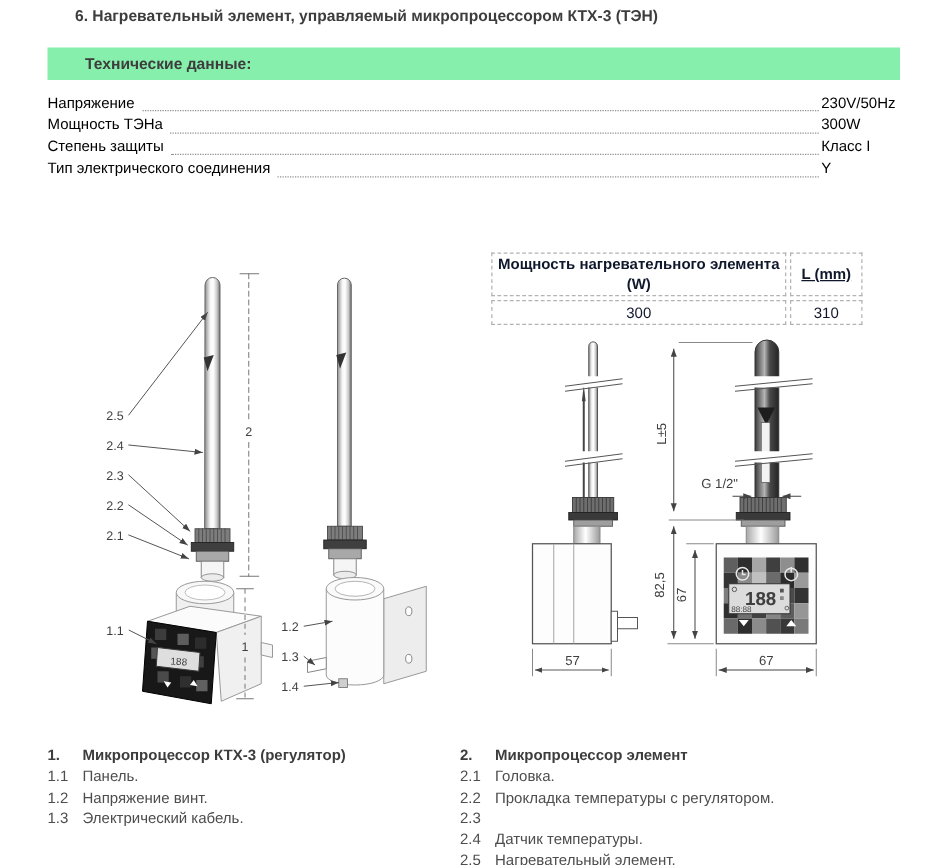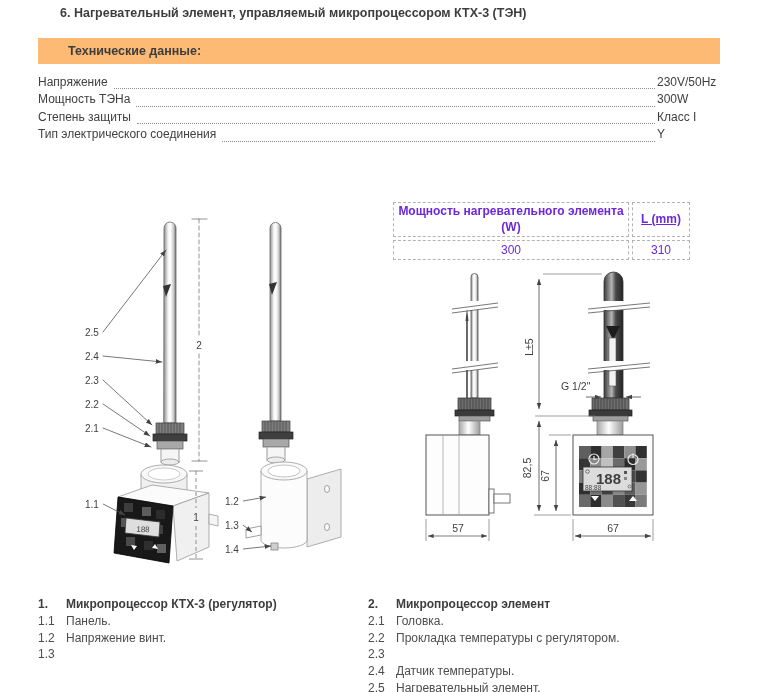--- a/index.html
+++ b/index.html
@@ -1,27 +1,27 @@
 <!DOCTYPE html>
 <html><head>
 <meta charset="utf-8">
 <style>
   html,body{margin:0;padding:0;background:#fff;}
   .page{position:relative;width:757px;height:692px;background:#fff;overflow:hidden;
         font-family:"Liberation Sans",sans-serif;color:#4a4a4a;}
   .title{position:absolute;left:38px;top:6px;font-size:12.5px;font-weight:bold;color:#3d3d3d;margin-left:22px;}
-  .section-bar{position:absolute;left:38px;top:38px;width:682px;height:26px;background:#fdba74;}
+  .section-bar{position:absolute;left:38px;top:38px;width:682px;height:26px;background:#86efac;}
   .section-bar span{display:block;margin-left:30px;line-height:26px;font-size:12.5px;font-weight:bold;color:#3d3d3d;}
   .specs{position:absolute;left:38px;top:75px;width:693px;}
-  .spec-row{display:flex;height:17.4px;align-items:baseline;font-size:12px;color:#404040;}
+  .spec-row{display:flex;height:17.4px;align-items:baseline;font-size:12px;color:#000000;}
   .spec-label{white-space:nowrap;}
   .spec-dots{flex:1;border-bottom:1px dotted #919191;align-self:flex-end;margin:0 2px 3px 6px;}
   .spec-value{width:74px;white-space:nowrap;}
   table.power-table{position:absolute;left:390px;top:199px;border-collapse:separate;border-spacing:3px;
-        font-size:12px;color:#6d28d9;table-layout:fixed;}
+        font-size:12px;color:#0f172a;table-layout:fixed;}
   table.power-table th,table.power-table td{border:1px dashed #b3b3b3;text-align:center;vertical-align:middle;padding:0 2px;}
   table.power-table th{font-weight:bold;height:33px;line-height:1.3;}
   table.power-table td{height:18px;}
   .col-w{width:230px;} .col-l{width:52px;text-decoration:underline;}
   svg.draw{position:absolute;left:0;top:195px;}
   svg text{font-family:"Liberation Sans",sans-serif;fill:#3f3f3f;}
   .legend-col{position:absolute;top:596px;font-size:12px;color:#4d4d4d;}
   .legend-col.c1{left:38px;width:310px;}
   .legend-col.c2{left:368px;width:380px;}
   .legend-row{display:flex;line-height:16.8px;}
@@ -329,20 +329,21 @@
     <div class="legend-row">
       <span class="legend-num">1.1</span>
       <span>Панель.</span>
     </div>
     <div class="legend-row">
       <span class="legend-num">1.2</span>
       <span>Напряжение винт.</span>
     </div>
     <div class="legend-row">
       <span class="legend-num">1.3</span>
+      <span>Электрический кабель.</span>
     </div>
   </div>
 
   <div class="legend-col c2">
     <div class="legend-row legend-head">
       <span class="legend-num">2.</span>
       <span>Микропроцессор элемент</span>
     </div>
     <div class="legend-row">
       <span class="legend-num">2.1</span>

